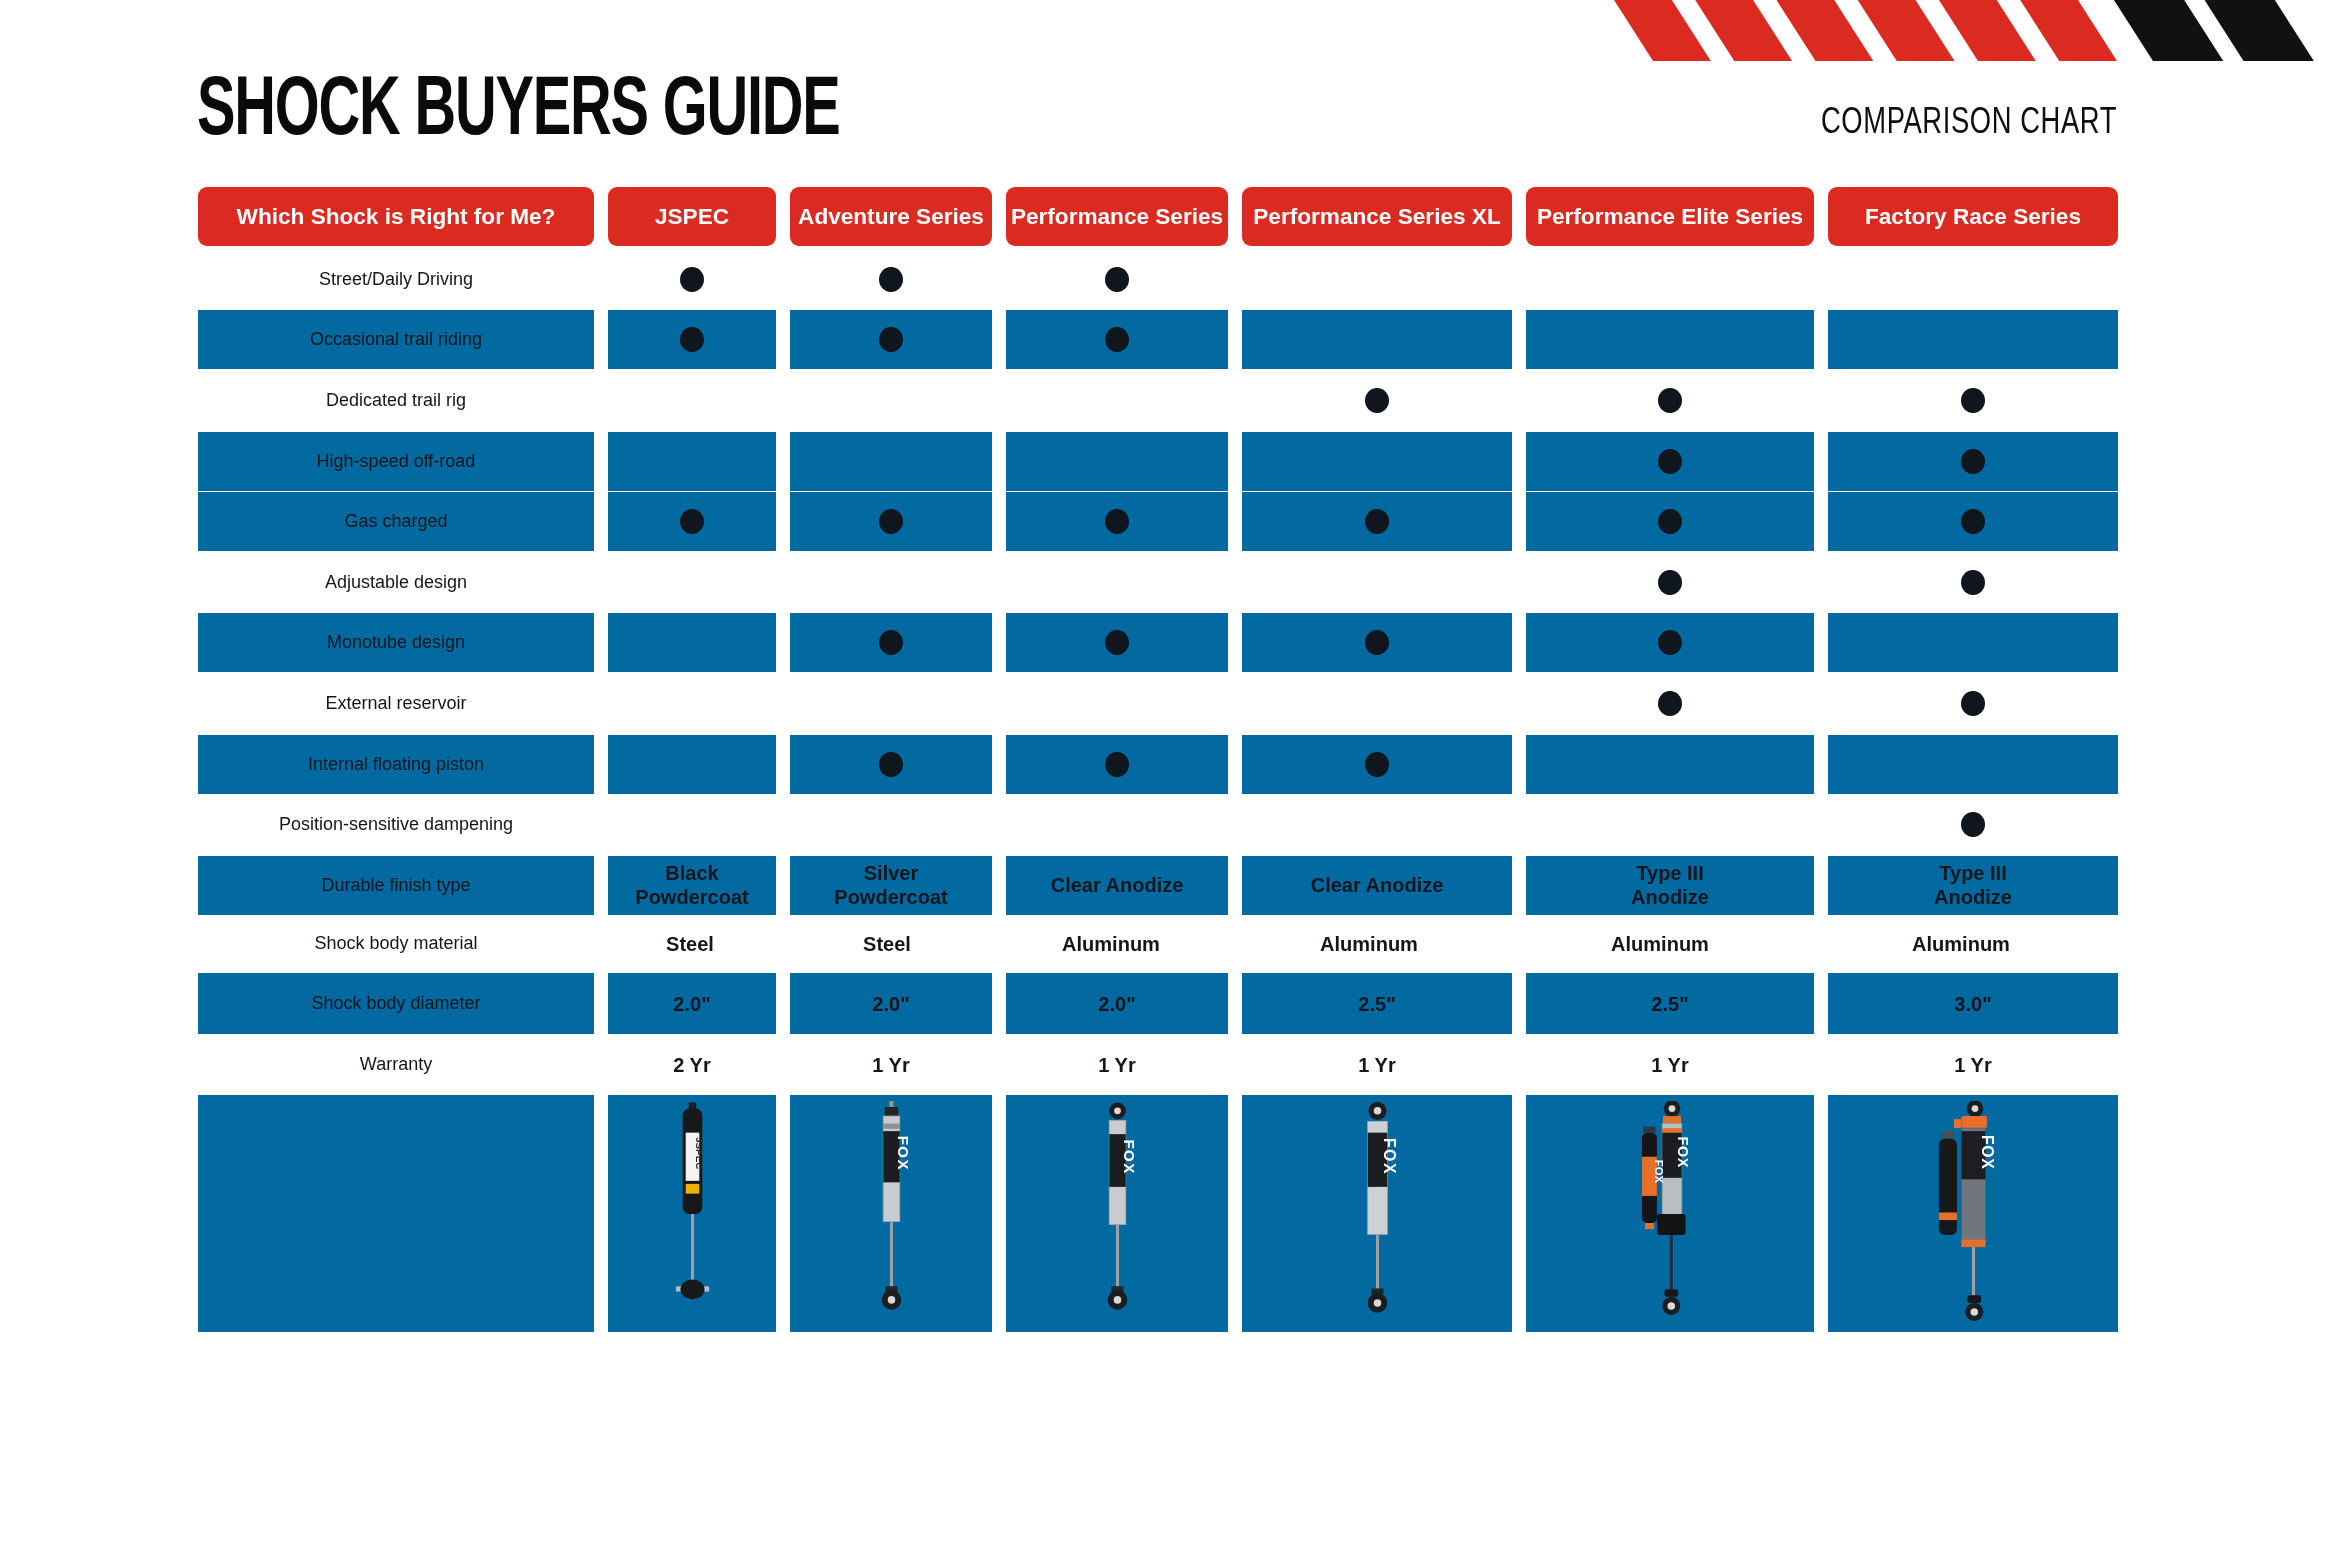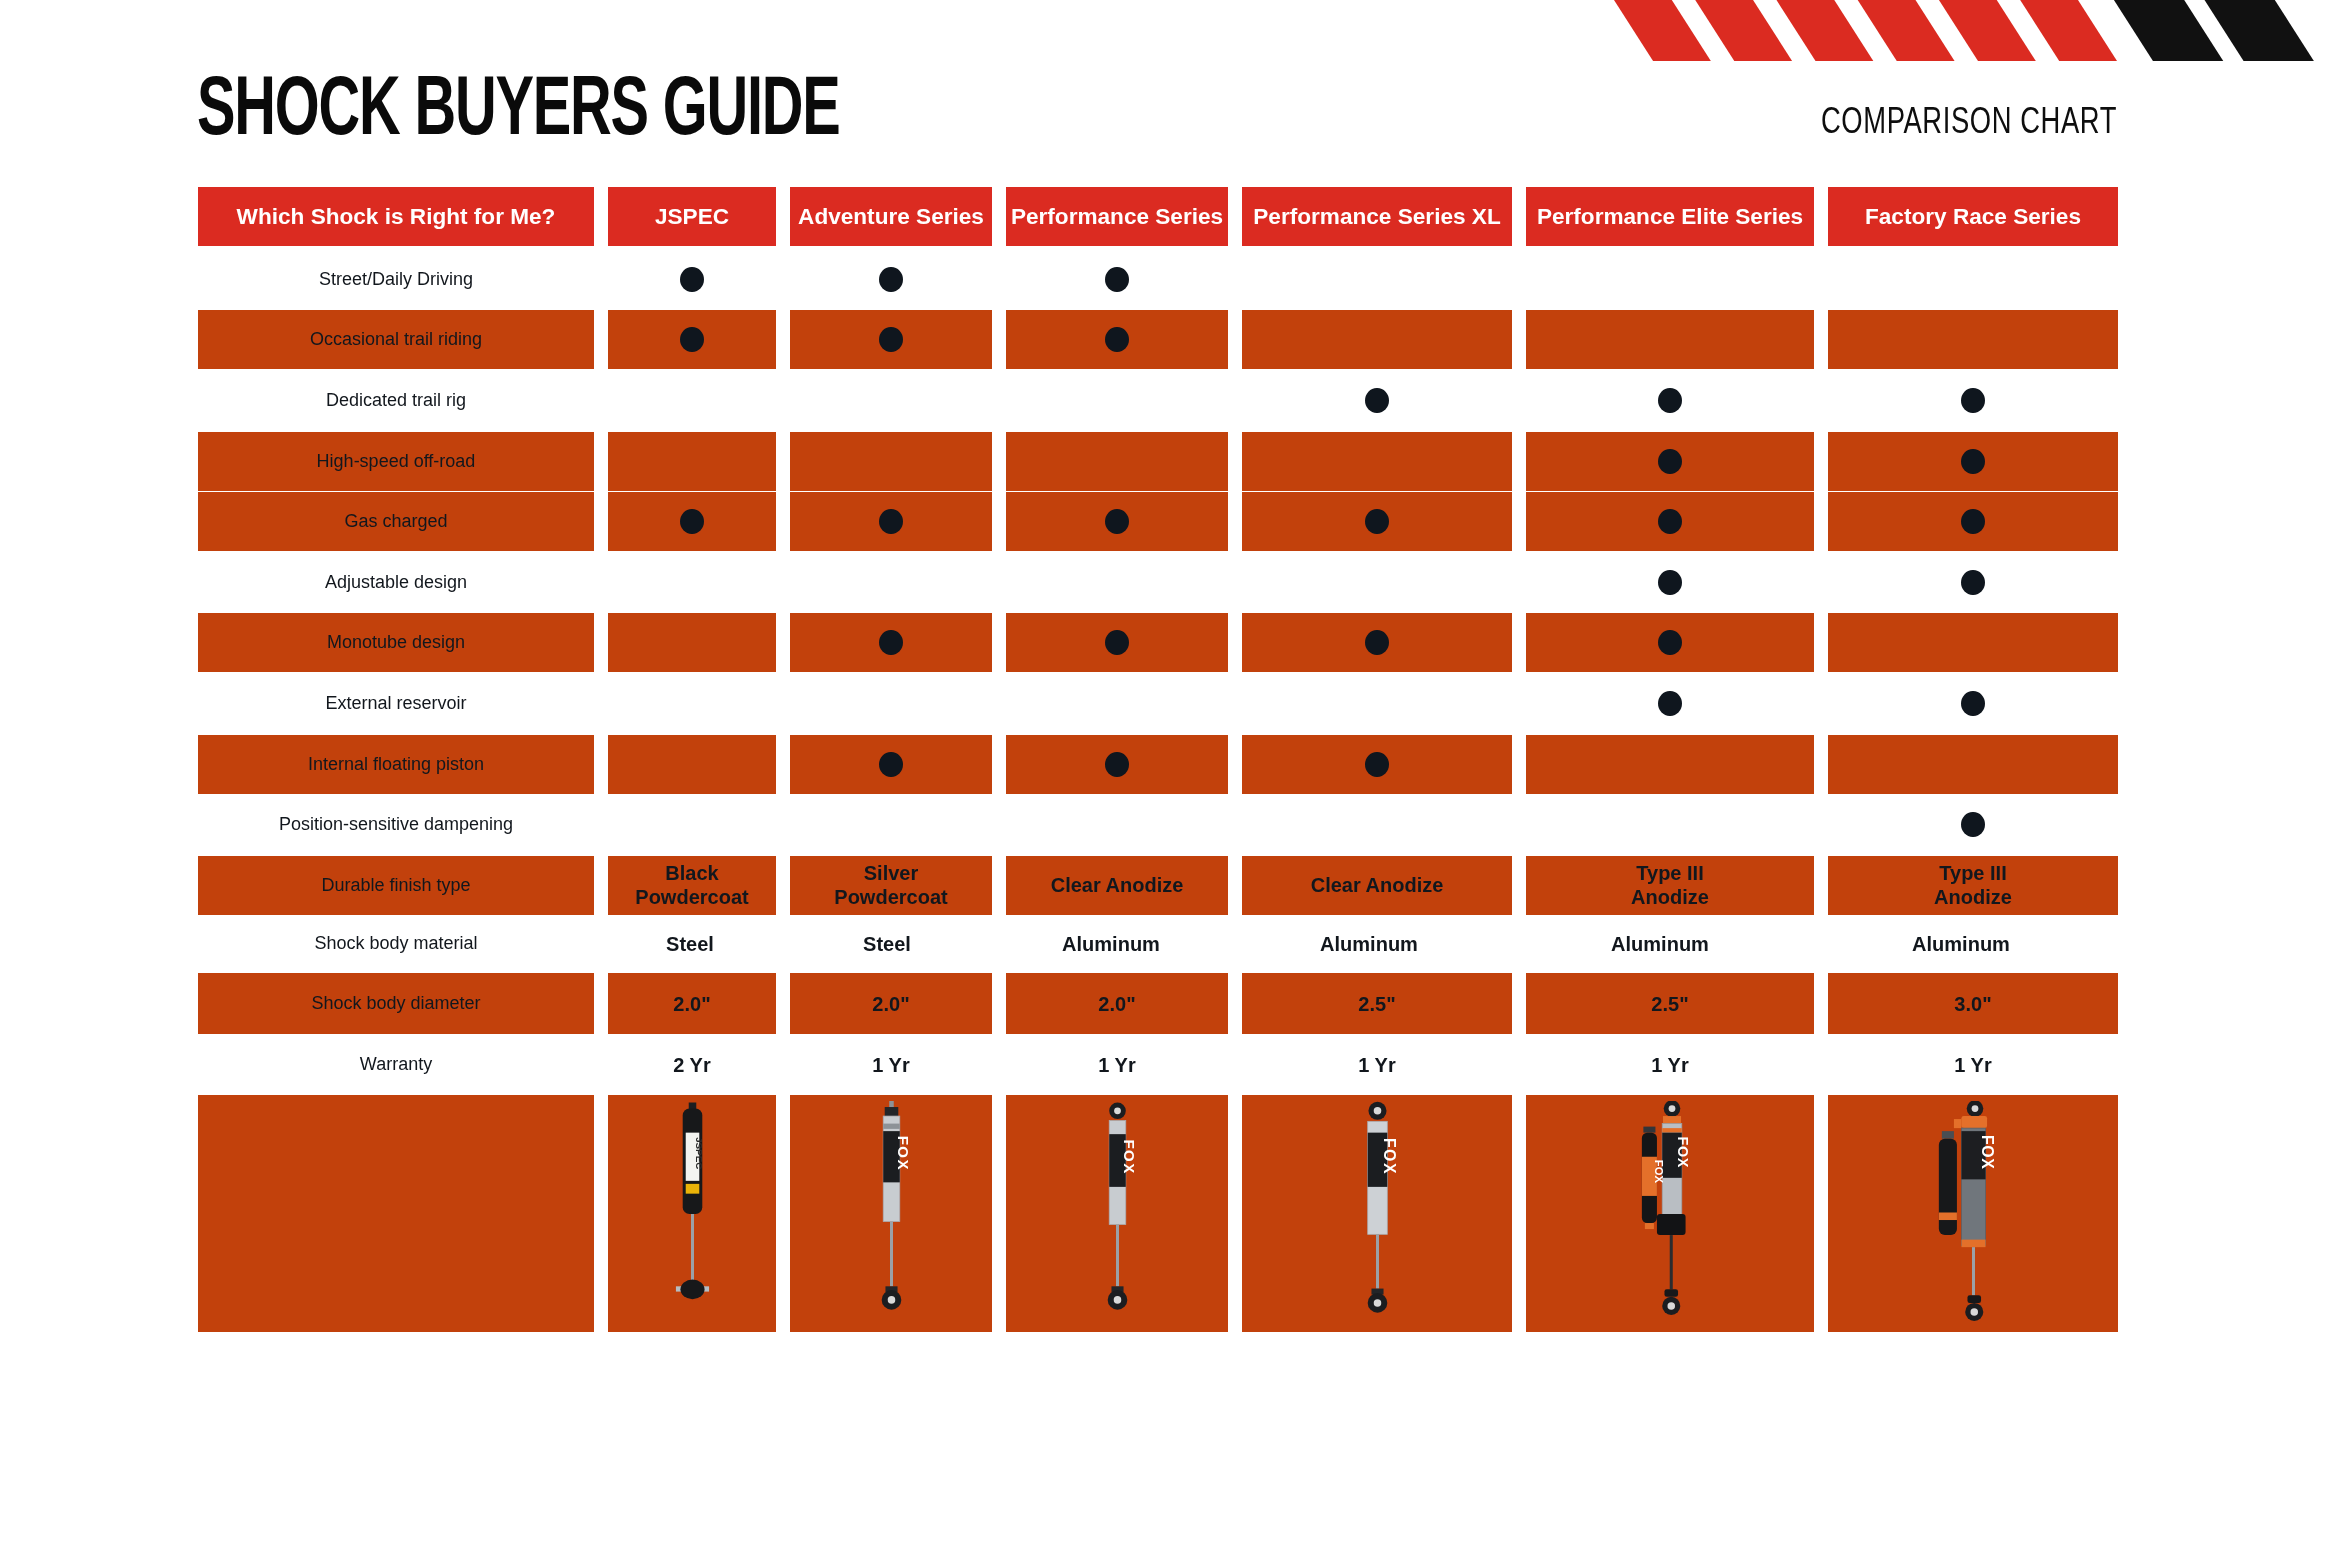--- a/index.html
+++ b/index.html
@@ -21,28 +21,28 @@
   .stripes{position:absolute;top:0;right:25px;}
   
   .table{position:absolute;left:198px;top:187px;width:1920px;}
   .row{
     display:grid;
     grid-template-columns:396px 168px 202px 222px 270px 288px 290px;
     column-gap:14px;margin-bottom:1.6px;
   }
   .cell{display:flex;align-items:center;justify-content:center;text-align:center;}
   .r-head{height:59px;margin-bottom:3.9px;}
-  .r-head .cell{background:#DB2B21;color:#ffffff;font-weight:bold;font-size:22.6px;}
+  .r-head .cell{background:#DB2B21;color:#ffffff;font-weight:bold;font-size:22.6px;border-radius:9px;}
   .r-std{height:59px;}
   .r-finish{height:59px;}
   .r-mat{height:55px;gap:12px;}
   .r-diam{height:61px;}
   .r-warr{height:58px;}
   .r-img{height:237px;}
-  .striped .cell{background:#c2410c;align-items:center;}
+  .striped .cell{background:#0369a1;align-items:center;}
   .label-cell span{font-weight:normal;font-size:18px;color:#12171d;}
   .dot{
     width:23.4px;height:25px;border-radius:50%;background:#0F161E;display:inline-block;
   }
   .spec-val{font-weight:bold;font-size:20px;color:#12171d;line-height:1.2;}
   .wrap .spec-val{max-width:133px;display:inline-block;}
   .prod-svg{display:block;}
   svg text{font-family:"Liberation Sans", sans-serif;}
 </style>
 </head>

